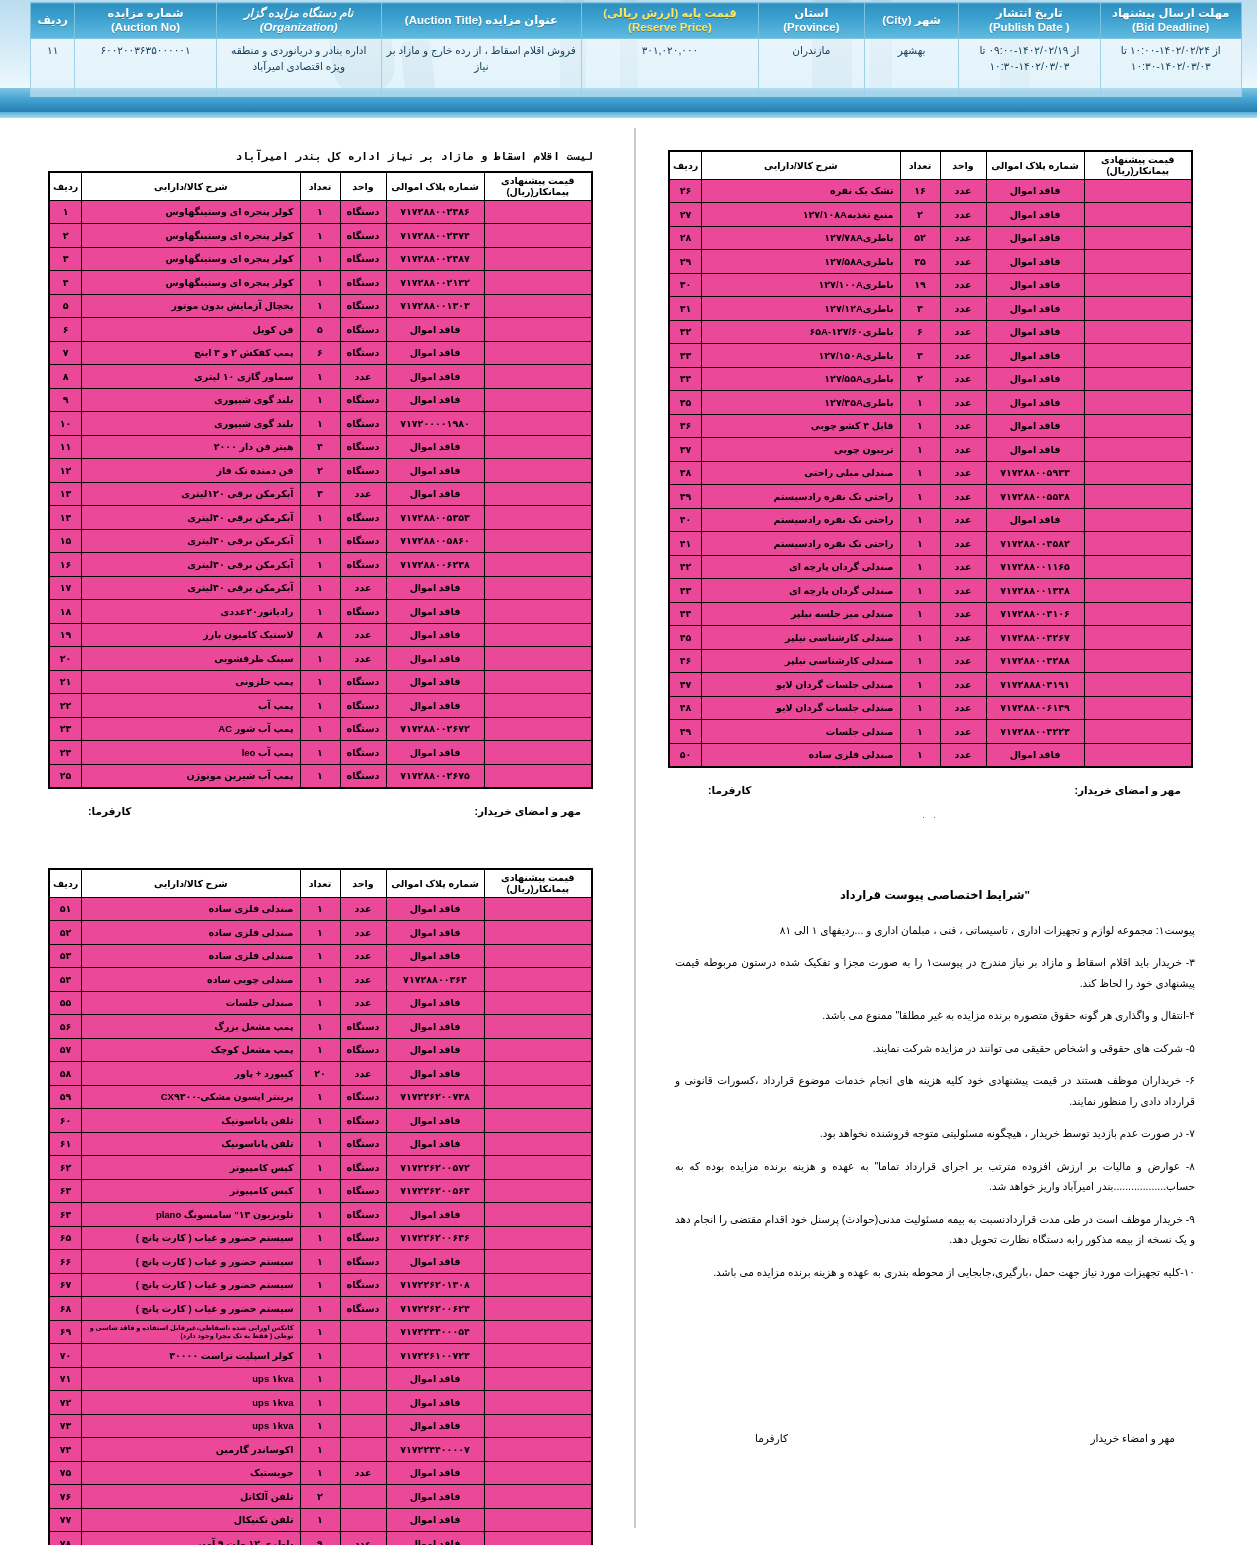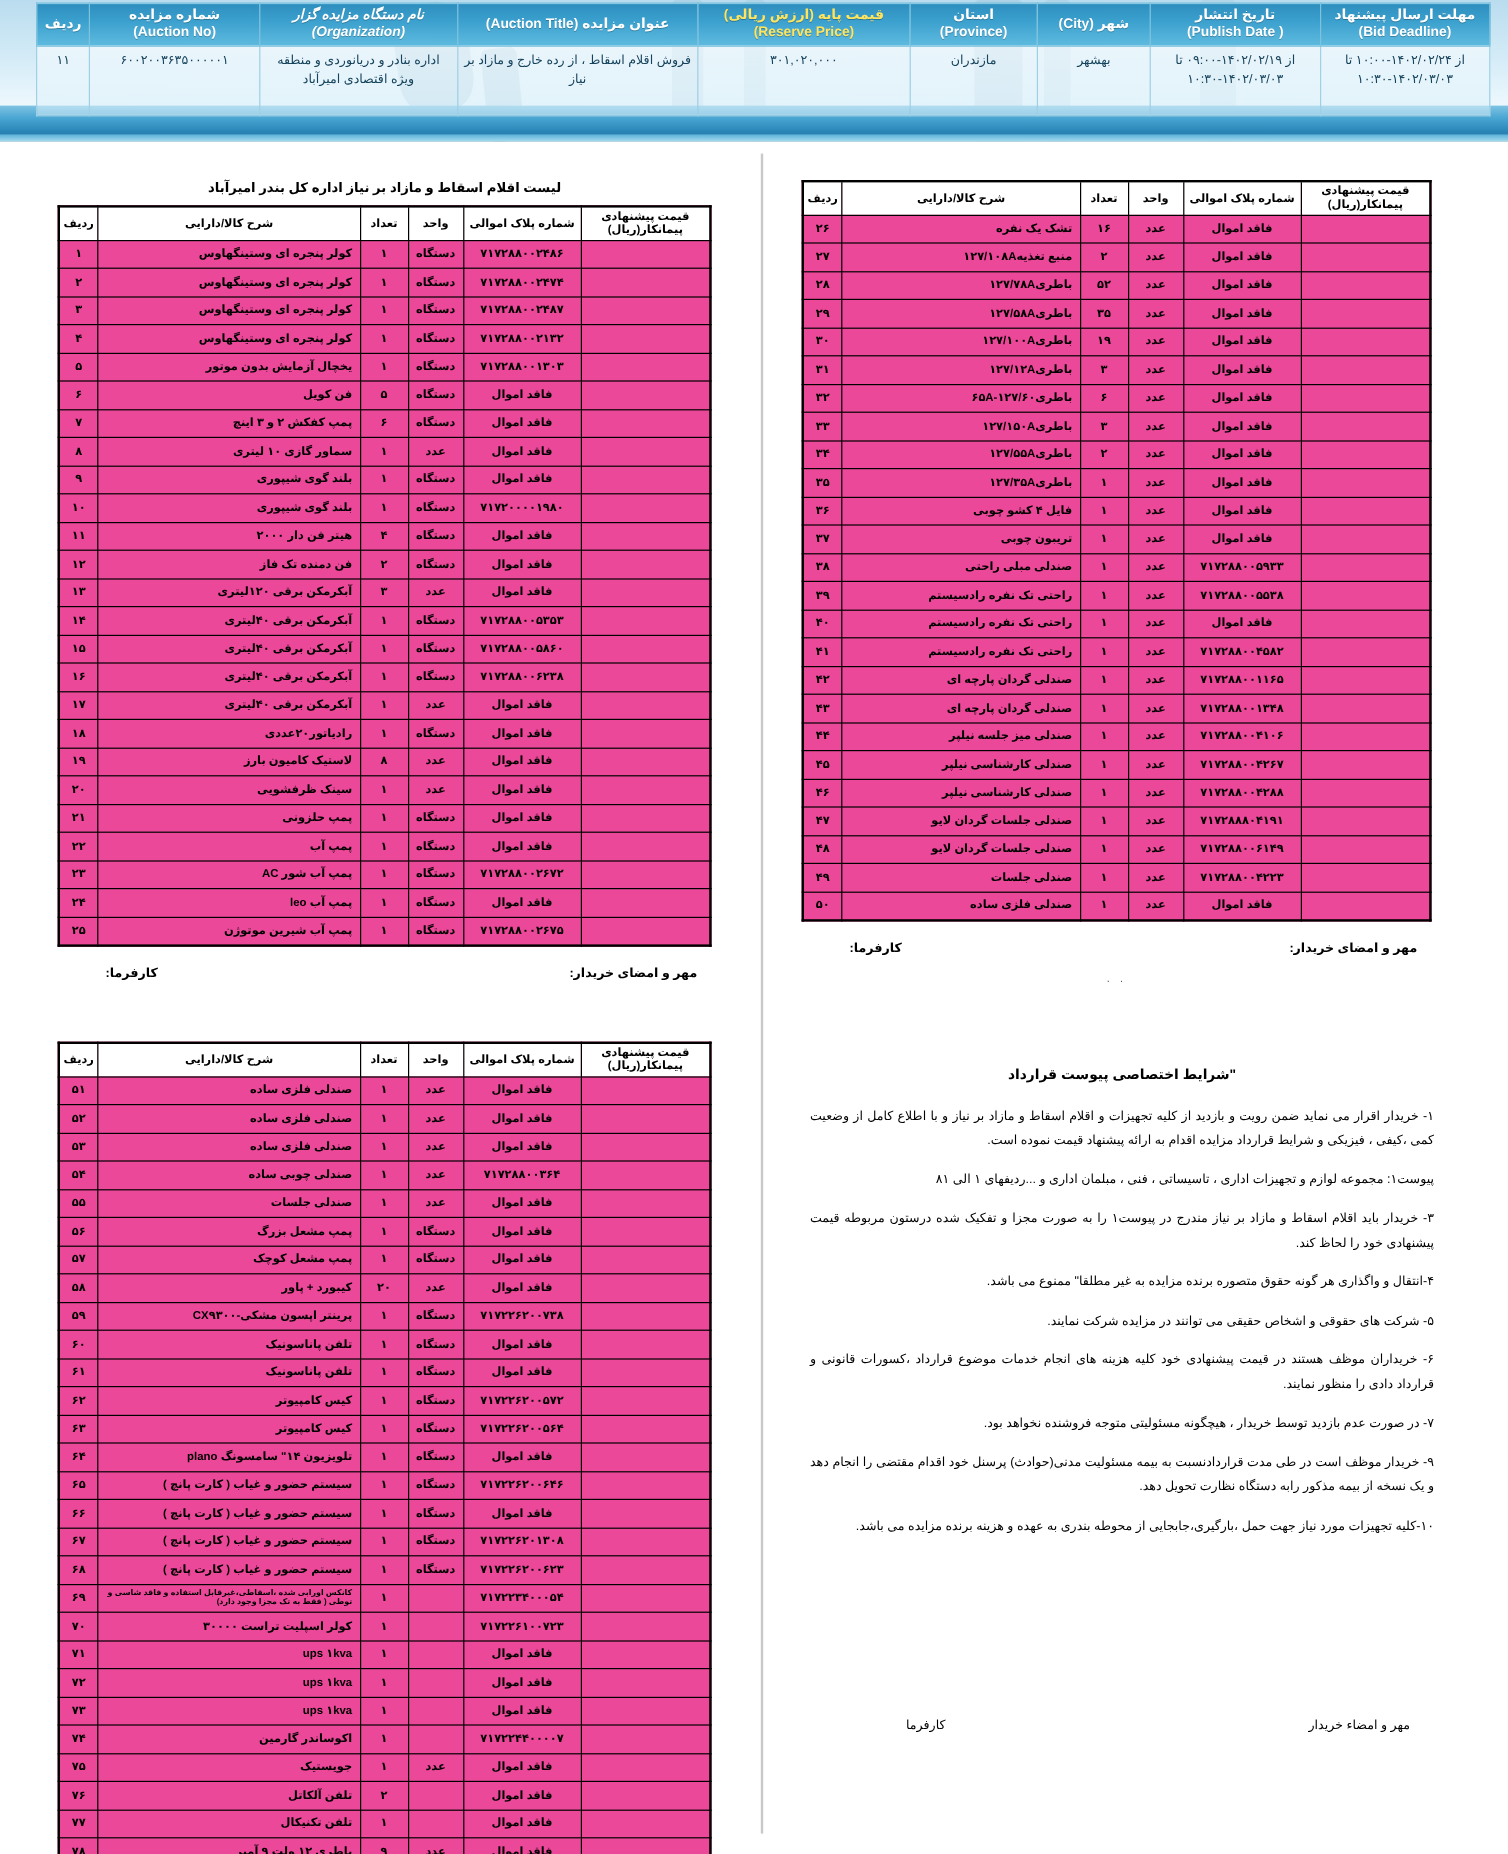--- a/index.html
+++ b/index.html
@@ -107,23 +107,24 @@
     left: 634px; top: 0px;
     width: 2px; height: 1400px;
     background: #c9c9c9;
   }
 
   .block { position: absolute; }
   .block-title {
     font-size: 11px;
     font-weight: bold;
     color: #000;
-    text-align: center;
+    text-align: right;
     margin-bottom: 8px;
     direction: rtl;
+    font-family: Liberation Mono, monospace;
   }
 
   table.items {
     border-collapse: collapse;
     direction: rtl;
     width: 100%;
     background: #ec4899;
     border: 2px solid #000;
   }
   table.items th, table.items td {
@@ -956,27 +957,27 @@
               <td class="c-row">۷۸</td>
             </tr>
           </tbody>
       </table>
 
     </div>
 
     <div class="block conditions" style="left:675px; top:760px; width:520px;">
       <div class="cond-title">"شرایط اختصاصی پیوست قرارداد</div>
       <div>
-          <div class="cond-item">۱- خریدار اقرار می نماید ضمن رویت و بازدید از کلیه تجهیزات و اقلام اسقاط و مازاد بر نیاز و با اطلاع کامل از وضعیت کمی ،کیفی ، فیزیکی و شرایط قرارداد مزایده اقدام به ارائه پیشنهاد قیمت نموده است.</div>
           <div class="cond-item">پیوست۱: مجموعه لوازم و تجهیزات اداری ، تاسیساتی ، فنی ، مبلمان اداری و ...ردیفهای ۱ الی ۸۱</div>
           <div class="cond-item">۳- خریدار باید اقلام اسقاط و مازاد بر نیاز مندرج در پیوست۱ را  به صورت مجزا و تفکیک شده درستون مربوطه قیمت پیشنهادی خود را لحاظ کند.</div>
           <div class="cond-item">۴-انتقال و واگذاری هر گونه حقوق متصوره برنده مزایده به غیر مطلقا" ممنوع می باشد.</div>
           <div class="cond-item">۵- شرکت های حقوقی و اشخاص حقیقی می توانند در مزایده شرکت نمایند.</div>
           <div class="cond-item">۶- خریداران موظف هستند در قیمت پیشنهادی خود کلیه هزینه های انجام خدمات موضوع قرارداد ،کسورات قانونی و قرارداد دادی را منظور نمایند.</div>
           <div class="cond-item">۷- در صورت عدم بازدید توسط خریدار ، هیچگونه مسئولیتی متوجه فروشنده نخواهد بود.</div>
+          <div class="cond-item">۸-  عوارض و مالیات بر ارزش افزوده مترتب بر اجرای قرارداد تماما" به عهده و هزینه برنده مزایده بوده که به حساب..................بندر امیرآباد واریز خواهد شد.</div>
           <div class="cond-item">۹- خریدار موظف است در طی مدت قراردادنسبت به بیمه مسئولیت مدنی(حوادث) پرسنل خود اقدام مقتضی را انجام دهد و یک نسخه از بیمه مذکور رابه دستگاه نظارت تحویل دهد.</div>
           <div class="cond-item">۱۰-کلیه تجهیزات مورد نیاز جهت حمل ،بارگیری،جابجایی  از محوطه بندری به عهده و هزینه برنده مزایده می باشد.</div>
         </div>
       <div class="cond-sign">
         <span>مهر و امضاء خریدار</span>
         <span>کارفرما</span>
       </div>
     </div>
 
   </div>

